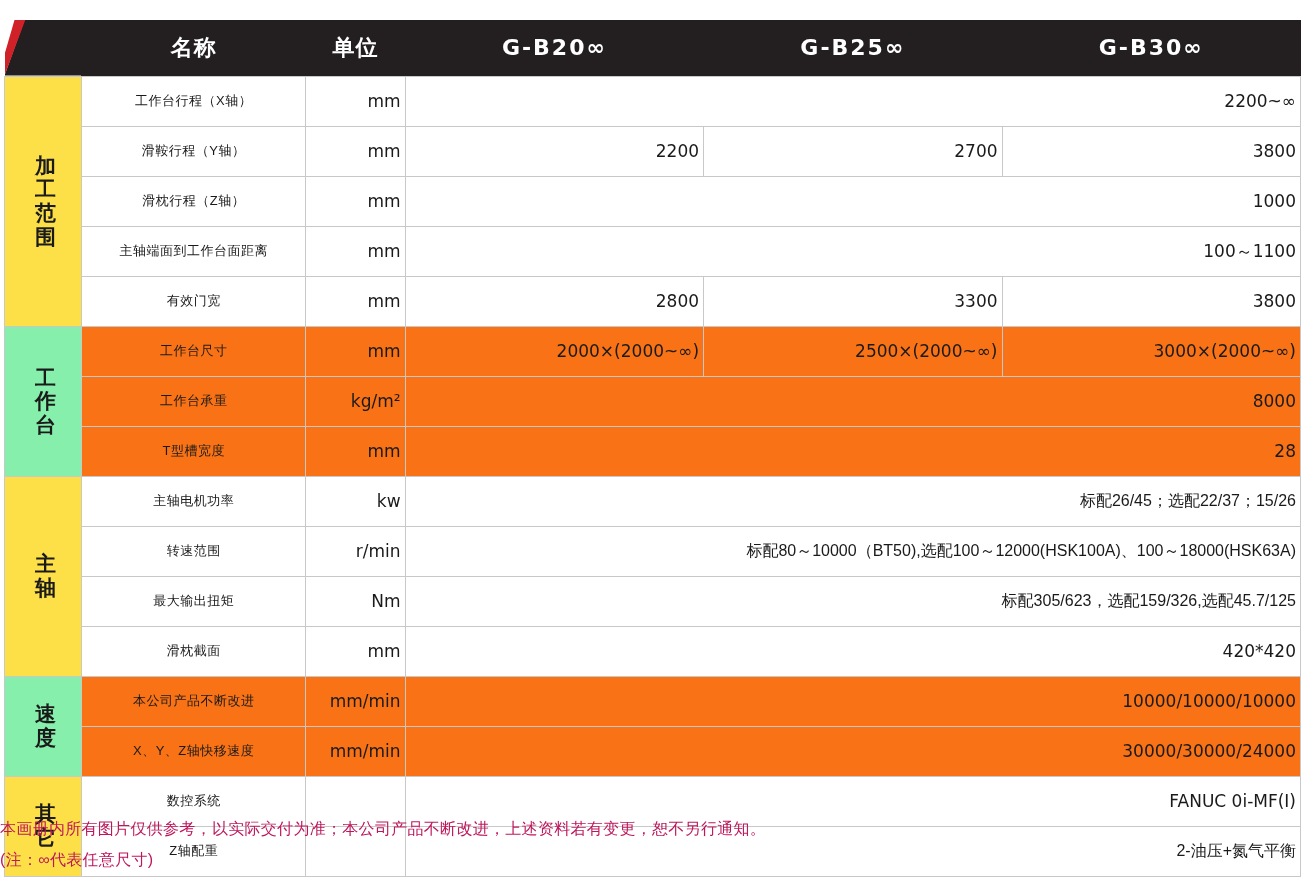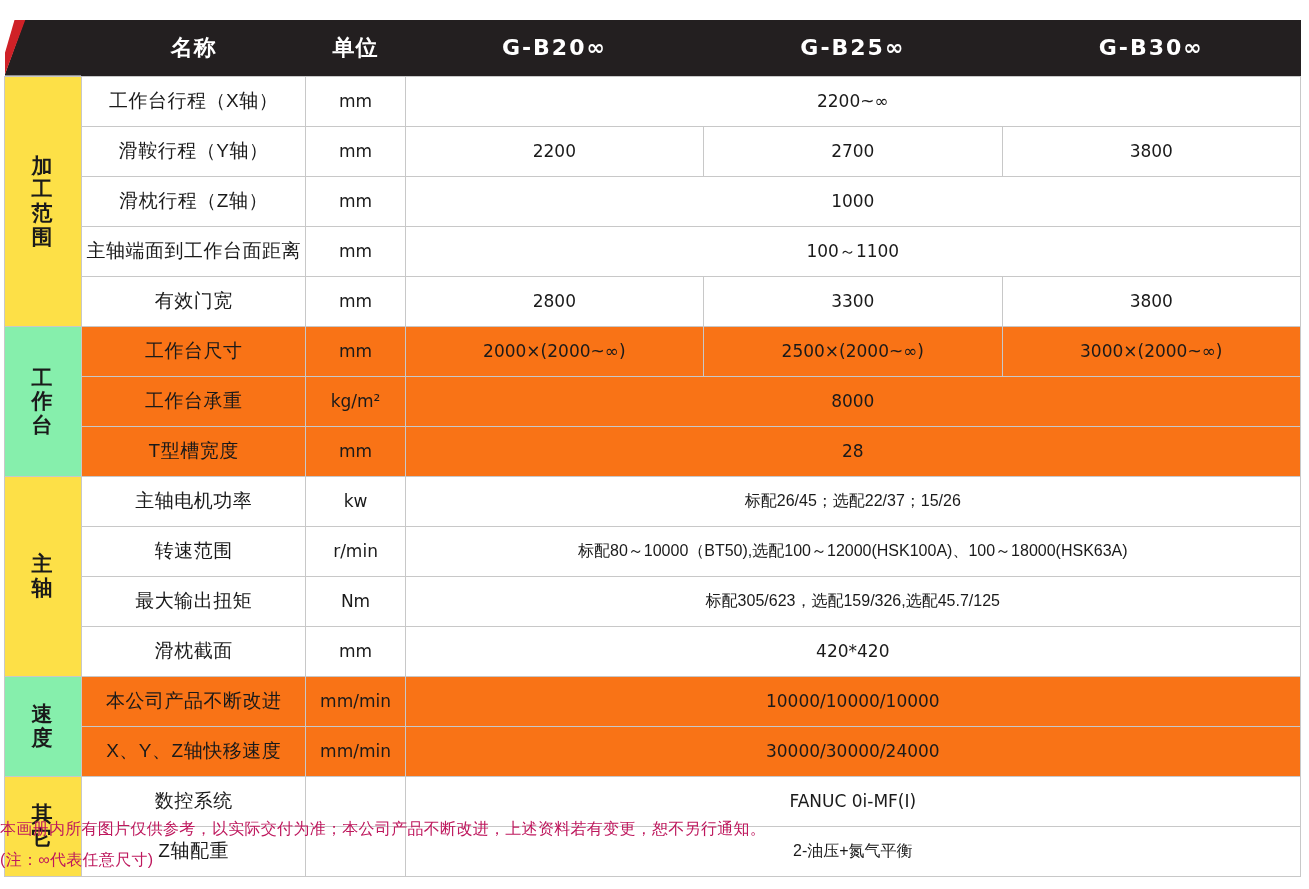--- a/index.html
+++ b/index.html
@@ -72,21 +72,21 @@
   }
   thead th.model {
     font-family: "DejaVu Sans", sans-serif;
     letter-spacing: 2px;
   }
 
   
   tbody td {
     border: 1px solid #c8c8c8;
     font-size: 17px;
-    text-align: center;
+    text-align: right;
     vertical-align: middle;
     padding: 2px 4px;
     height: 45px;
     background: #ffffff;
   }
   tbody tr.shaded td {
     background: #f97316;
   }
 
   td.group {
@@ -103,21 +103,21 @@
   td.group .vert {
     display: block;
     width: 30px;
     margin: 0 auto;
     word-break: break-all;
     white-space: normal;
   }
 
   td.name {
     text-align: center;
-    font-size: 19px;
+    font-size: 13px;
     letter-spacing: 0.5px;
   }
   td.unit {
     font-size: 17px;
     font-family: "DejaVu Sans", sans-serif;
   }
   td.val {
     font-size: 17px;
     font-family: "DejaVu Sans", sans-serif;
   }

